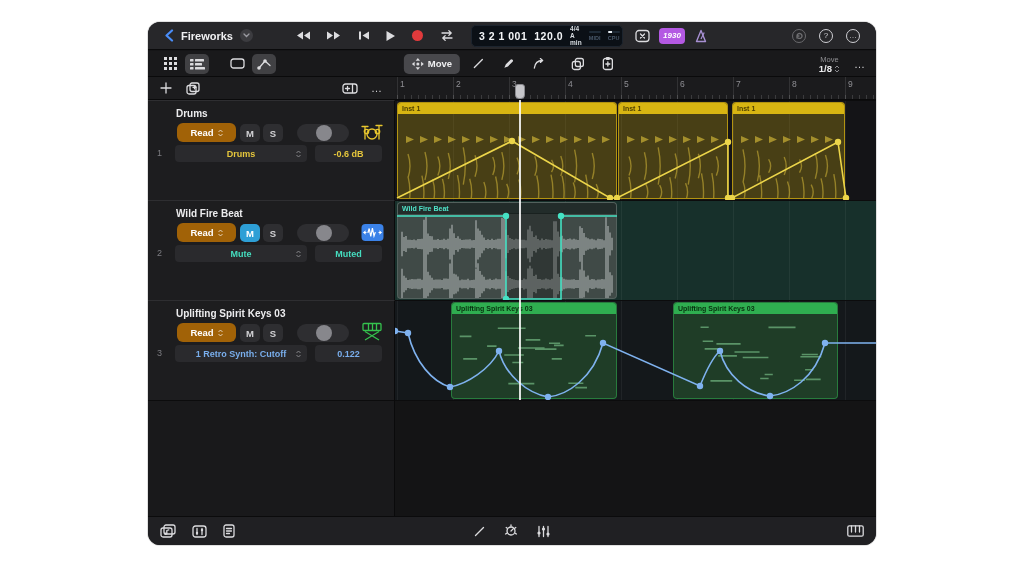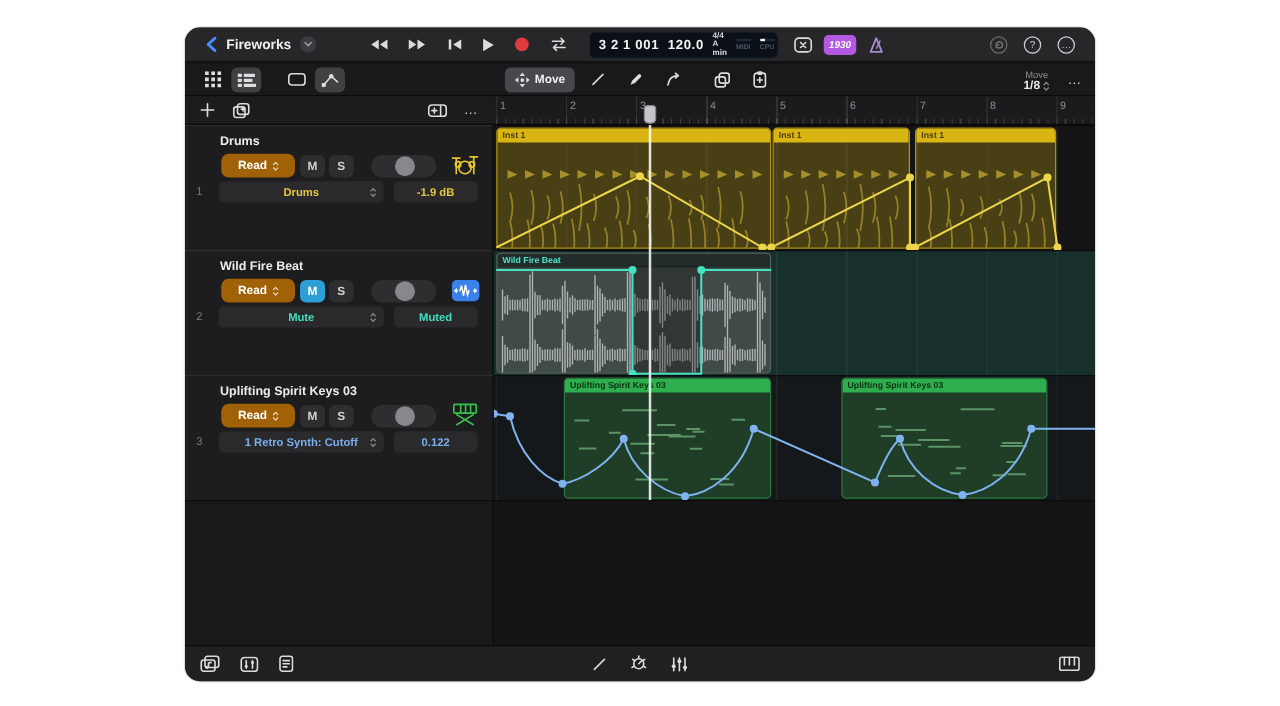--- a/index.html
+++ b/index.html
@@ -348,21 +348,21 @@
               <circle cx="17.5" cy="9.5" r="2.2"></circle>
             </g>
           </svg>
         </span>
     <span class="param-pill">
           <span>Drums</span>
           <svg class="chev" width="5" height="8">
             <path d="M0.5 3 L2.5 1 L4.5 3 M0.5 5 L2.5 7 L4.5 5" stroke="#86868a" stroke-width="1" fill="none"></path>
           </svg>
         </span>
-    <span class="value-pill">-1.9 dB</span>
+    <span class="value-pill">-0.6 dB</span>
   </div>
 
   <div class="thead" style="top: 178px; --accent: #45ddbf;">
     <span class="tnum">2</span>
     <span class="ttitle">Wild Fire Beat</span>
     <span class="read-btn">
           <span>Read</span>
           <svg width="5" height="8">
             <path d="M0.5 3 L2.5 1 L4.5 3 M0.5 5 L2.5 7 L4.5 5" stroke="rgba(255,255,255,.7)" stroke-width="1" fill="none"></path>
           </svg>

